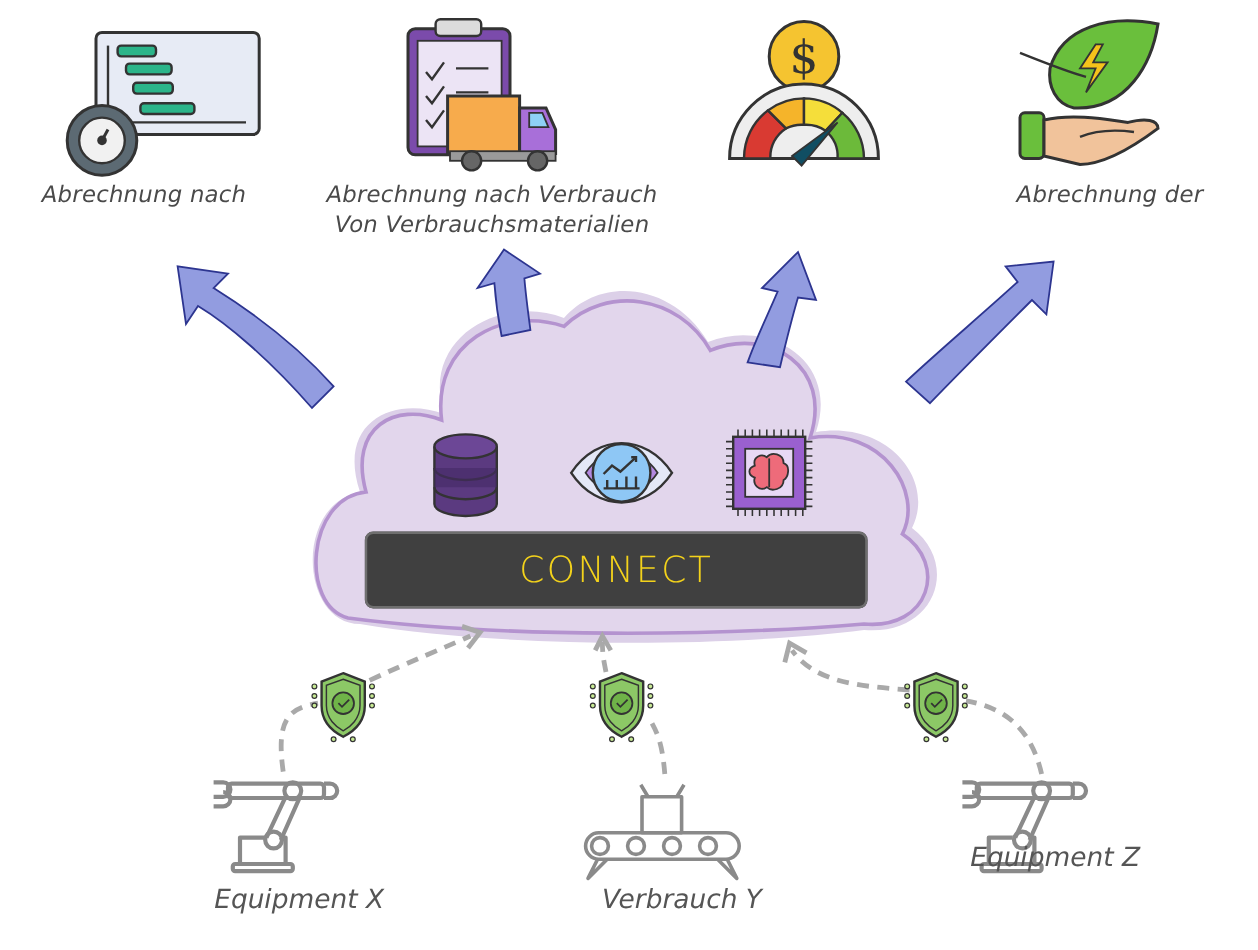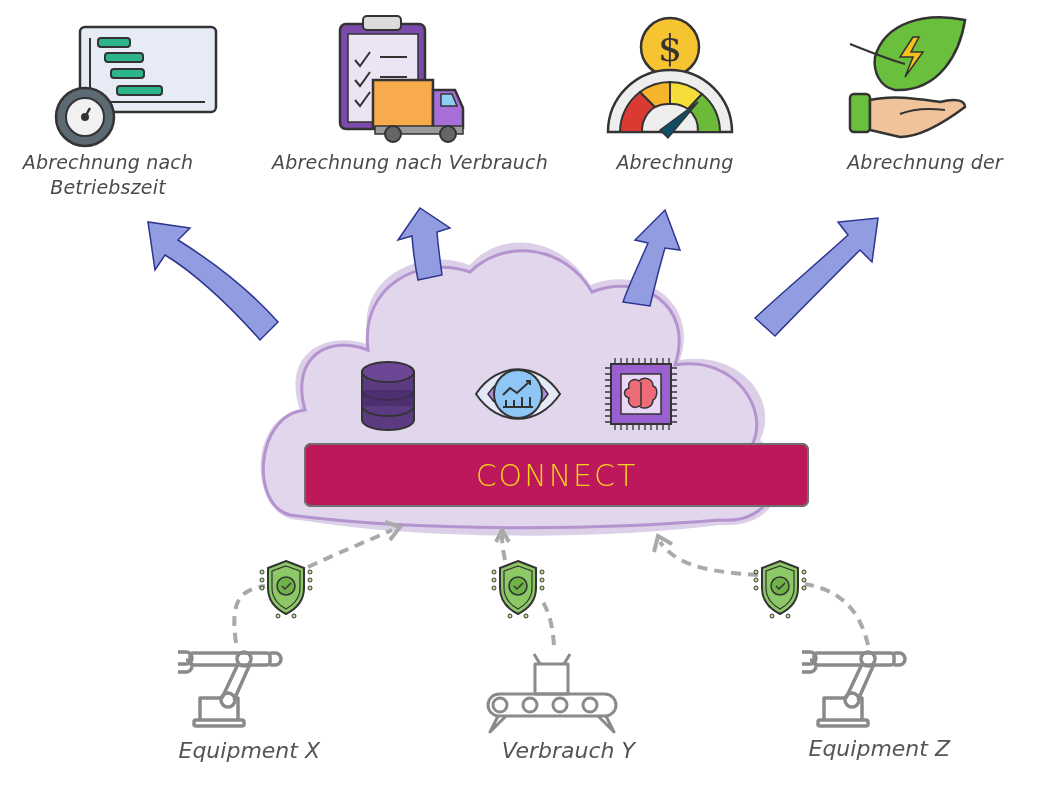--- a/index.html
+++ b/index.html
@@ -1,19 +1,19 @@
 <!DOCTYPE html>
 <html><head>
 <meta charset="utf-8">
 <style>
   html,body{margin:0;padding:0;background:#ffffff;}
   body{width:1048px;height:792px;position:relative;overflow:hidden;font-family:"DejaVu Sans",sans-serif;}
   .label{position:absolute;text-align:center;color:#4a4a4a;font-family:"DejaVu Sans",sans-serif;font-weight:200;font-size:19px;line-height:25px;letter-spacing:0.2px;font-style:italic;}
   .eq-label{position:absolute;text-align:right;color:#555;font-family:"DejaVu Sans",sans-serif;font-style:italic;font-size:22px;font-weight:200;}
-  .connect-bar{position:absolute;left:304px;top:443px;width:505px;height:64px;background:#be185d;border-radius:7px;box-shadow:0 0 0 2px #6f6f6f inset;display:flex;align-items:center;justify-content:center;}
+  .connect-bar{position:absolute;left:304px;top:443px;width:419px;height:64px;background:#404040;border-radius:7px;box-shadow:0 0 0 2px #6f6f6f inset;display:flex;align-items:center;justify-content:center;}
   .connect-text{color:#f3d21b;font-family:"DejaVu Sans",sans-serif;font-size:30px;letter-spacing:2px;font-weight:300;}
   svg{position:absolute;overflow:visible;}
 </style>
 </head>
 <body>
 
 <svg width="1048" height="792" style="left:0;top:0;">
   <path d="M300,520 C250,520 245,420 300,410 C280,350 330,330 370,345 C350,280 420,245 470,265 C500,230 560,235 590,285 C640,265 700,300 680,360 C740,350 780,400 760,440 C800,470 780,530 720,525 C600,540 420,540 300,520 Z" fill="#dcd0e8" stroke="none"></path>
   <path d="M290,515 C250,505 255,415 305,410 C290,355 330,335 368,350 C360,285 420,255 470,272 C505,238 565,245 592,292 C640,272 695,305 675,365 C735,355 770,410 752,445 C790,470 775,525 720,520 C600,530 420,532 290,515 Z" fill="#e2d6ec" stroke="#b493cf" stroke-width="3"></path>
 </svg>
@@ -73,29 +73,28 @@
 
 <svg width="140" height="130" style="left:845px;top:12px;">
   <path d="M30,45 C40,10 80,0 120,8 C115,40 95,80 50,78 C35,75 28,60 30,45 Z" fill="#6abf3c" stroke="#333" stroke-width="2.5"></path>
   <path d="M5,32 C25,40 45,48 60,52" fill="none" stroke="#333" stroke-width="2"></path>
   <path d="M68,25 L55,45 L68,45 L60,65 L78,40 L66,40 L74,25 Z" fill="#f5c21b" stroke="#333" stroke-width="1.5"></path>
   <rect x="5" y="82" width="20" height="38" rx="4" fill="#6abf3c" stroke="#333" stroke-width="2.5"></rect>
   <path d="M25,88 C50,82 80,88 95,90 C110,86 120,88 120,95 C100,110 75,125 55,125 L25,118 Z" fill="#f1c39b" stroke="#333" stroke-width="2.5"></path>
   <path d="M55,102 C70,96 85,96 100,98" fill="none" stroke="#333" stroke-width="2"></path>
 </svg>
 
-<div class="label" style="left:8px;top:150px;width:200px;">
+<div class="label" style="left:20px;top:150px;width:200px;">
   <div>Abrechnung nach</div>
-  <div>Betriebszeit</div>
 </div>
 <div class="label" style="left:255px;top:150px;width:310px;">
   <div>Abrechnung nach Verbrauch</div>
+  <div>Von Verbrauchsmaterialien</div>
 </div>
 <div class="label" style="left:560px;top:150px;width:230px;">
-  <div>Abrechnung</div>
 </div>
 <div class="label" style="left:810px;top:150px;width:230px;text-align:center;">
   <div>Abrechnung der</div>
 </div>
 
 <svg width="60" height="72" style="left:358px;top:360px;">
   <path d="M4,12 v48 a26,10 0 0 0 52,0 v-48" fill="#5b3a80" stroke="#333" stroke-width="2"></path>
   <ellipse cx="30" cy="12" rx="26" ry="10" fill="#6c4796" stroke="#333" stroke-width="2"></ellipse>
   <path d="M4,30 a26,10 0 0 0 52,0 M4,46 a26,10 0 0 0 52,0" fill="none" stroke="#333" stroke-width="2"></path>
   <rect x="4" y="30" width="52" height="16" fill="#452a66" opacity="0.6"></rect>
@@ -219,13 +218,13 @@
     <circle cx="76" cy="11" r="7"></circle>
     <path d="M70,16 L54,50 M82,16 L66,52"></path>
     <circle cx="60" cy="52" r="7"></circle>
     <path d="M32,72 V50 h20 M68,50 h2 V72"></path>
     <rect x="26" y="72" width="50" height="6" rx="2"></rect>
   </g>
 </svg>
 
 <div class="eq-label" style="left:140px;top:738px;width:180px;">Equipment X</div>
 <div class="eq-label" style="left:455px;top:738px;width:180px;">Verbrauch Y</div>
-<div class="eq-label" style="left:770px;top:736px;width:180px;font-style:italic;">Equipment Z</div>
+<div class="eq-label" style="left:770px;top:703px;width:180px;font-style:italic;">Equipment Z</div>
 
 </body></html>

